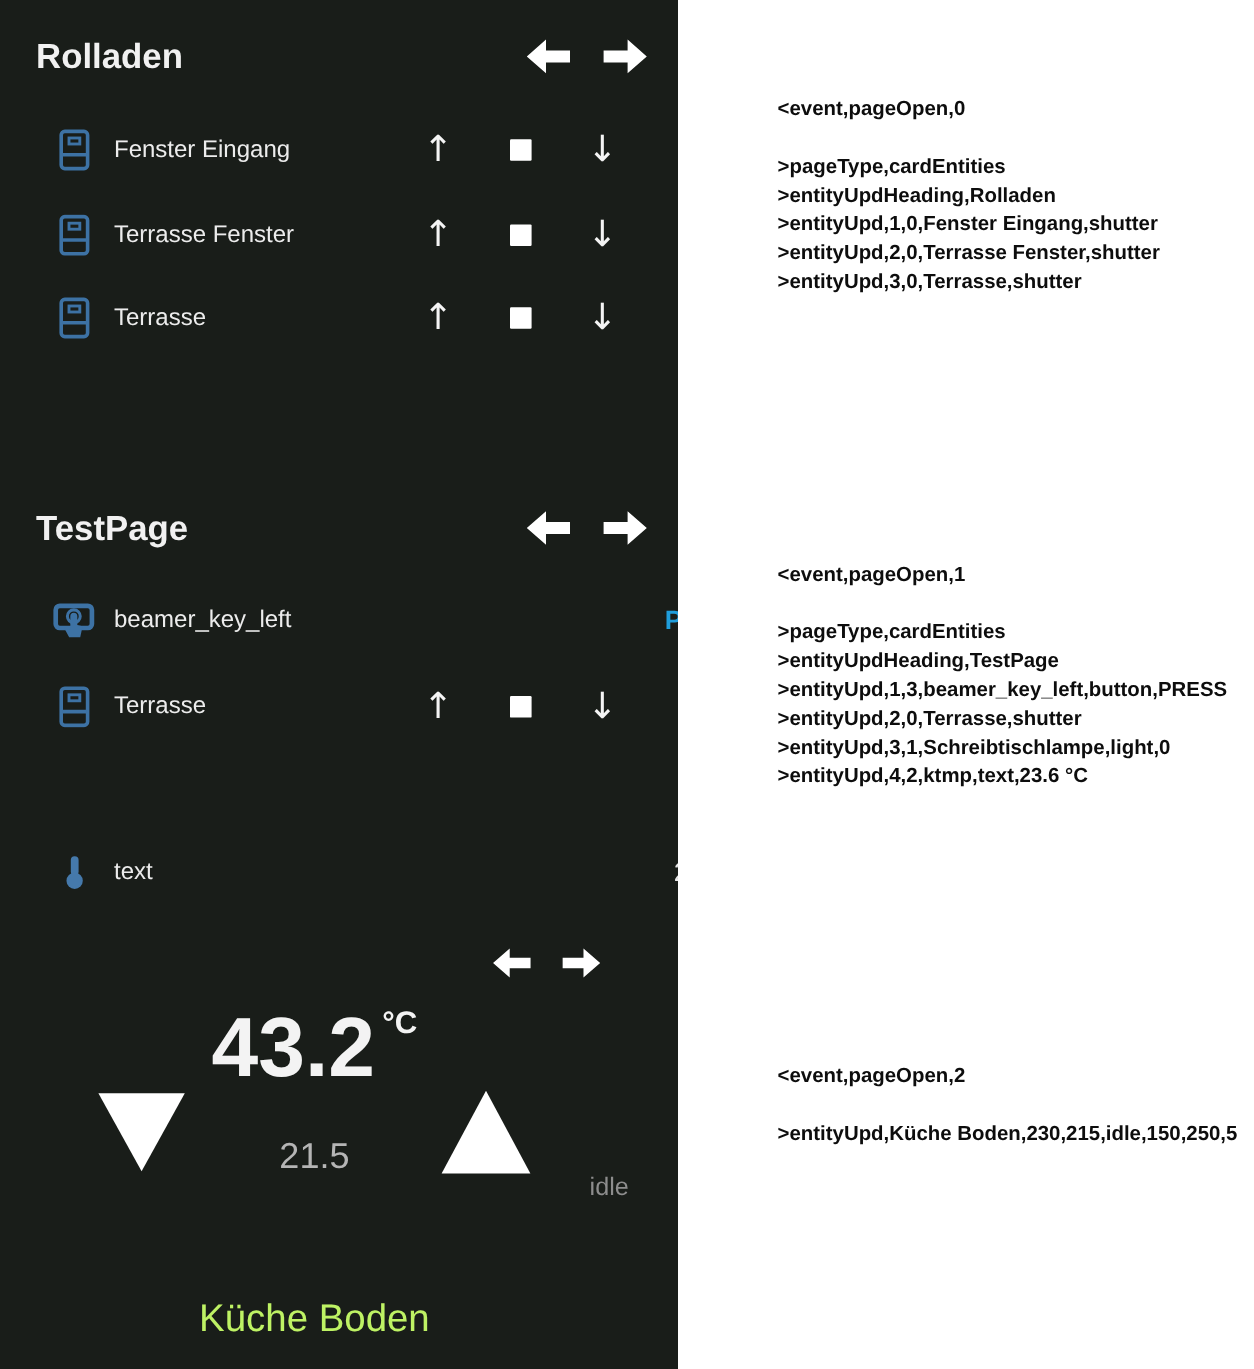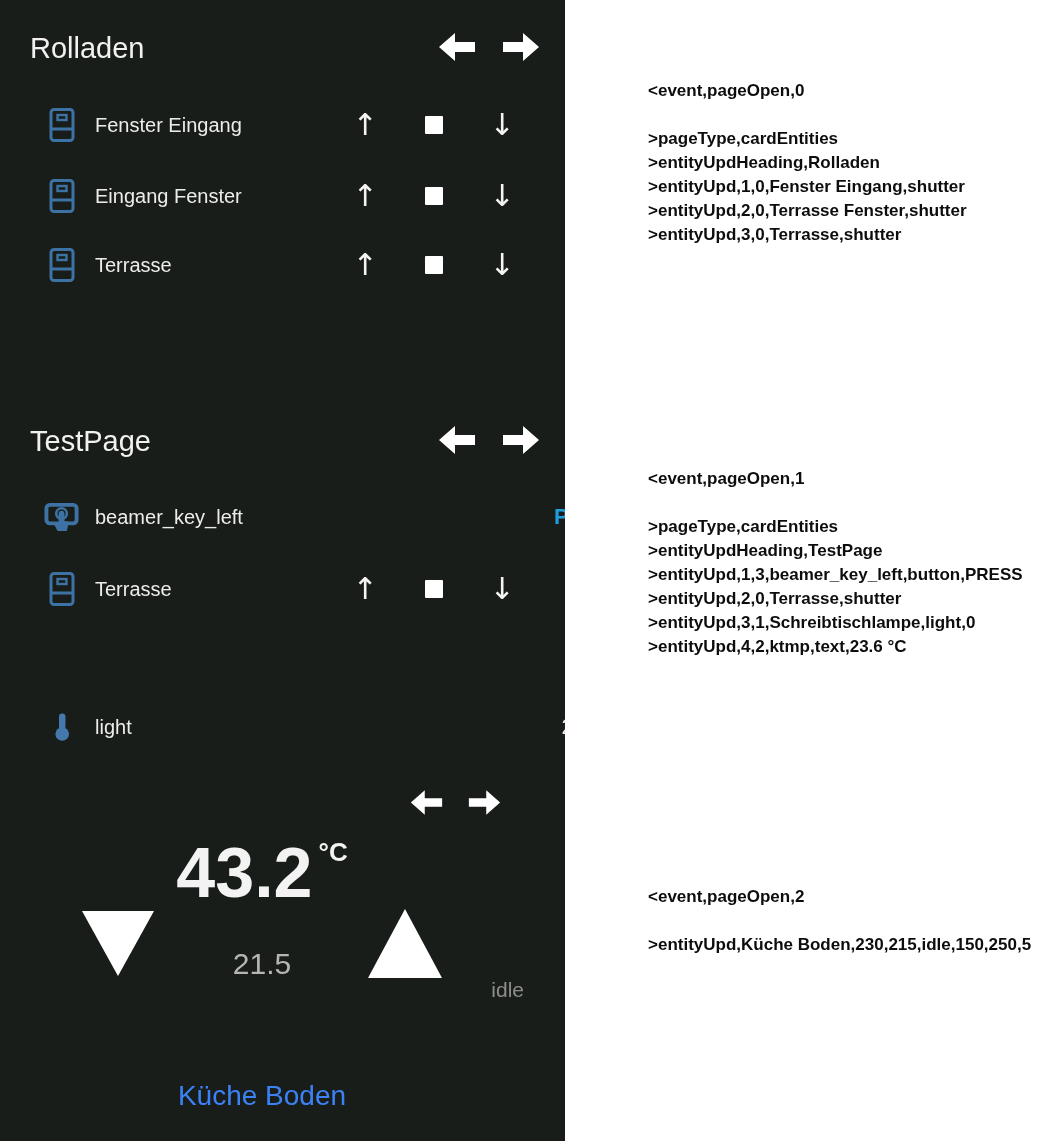--- a/index.html
+++ b/index.html
@@ -1,20 +1,20 @@
 <!DOCTYPE html>
 <html><head>
 <meta charset="utf-8">
 <style>
   html,body{margin:0;padding:0;background:#ffffff;}
   #screenshot{position:relative;width:1045px;height:1141px;background:#ffffff;overflow:hidden;
               font-family:"Liberation Sans",sans-serif;}
   
   .panel{position:absolute;left:0;top:0;width:565px;height:1141px;background:#191d19;overflow:hidden;}
-  .card-heading{position:absolute;left:30px;font-size:29px;font-weight:400;color:#f1f1f1;line-height:1.1;}
+  .card-heading{position:absolute;left:30px;font-size:29px;font-weight:700;color:#f1f1f1;line-height:1.1;}
   .nav-arrows{position:absolute;display:flex;gap:26px;align-items:center;}
   .nav-arrow{display:block;}
   
   .entity-row{position:absolute;left:0;width:671px;height:44px;}
   .entity-icon{position:absolute;left:44px;top:50%;transform:translateY(-50%);width:36px;
                display:flex;justify-content:center;align-items:center;}
   .entity-label{position:absolute;left:95px;top:50%;transform:translateY(-50%);
                 font-size:20px;color:#ececec;white-space:nowrap;}
   .shutter-controls{position:absolute;left:347px;top:50%;transform:translateY(-50%);
                     width:173px;display:flex;align-items:center;justify-content:space-between;}
@@ -36,21 +36,21 @@
             border-left:36px solid transparent;border-right:36px solid transparent;
             border-top:65px solid #ffffff;}
   .tri-up{position:absolute;left:368px;top:909px;width:0;height:0;
           border-left:37px solid transparent;border-right:37px solid transparent;
           border-bottom:69px solid #ffffff;}
   .thermo-setpoint{position:absolute;left:0;top:947px;width:524px;text-align:center;
                    font-size:30px;color:#b5b5b5;}
   .thermo-status{position:absolute;left:0;top:978px;width:524px;text-align:right;
                  font-size:21px;color:#8d8d8d;}
   .thermo-name{position:absolute;left:0;top:1080px;width:524px;text-align:center;
-               font-size:28px;color:#3b82f6;}
+               font-size:32px;color:#bef264;}
   
   .log-block{position:absolute;left:612px;color:#0d0d0d;font-weight:700;font-size:17px;
              line-height:24px;white-space:pre;margin-left:36px;}
   .log-line{min-height:24px;}
 </style>
 </head>
 <body>
 
 <div id="screenshot">
 
@@ -87,21 +87,21 @@
     </div>
 
     <div class="entity-row" style="top:174px">
       <span class="entity-icon">
         <svg width="26" height="35" viewBox="0 0 26 35">
             <rect x="2" y="2" width="22" height="31" rx="3" fill="none" stroke="#3d72a4" stroke-width="3"></rect>
             <rect x="8.5" y="7.5" width="9" height="5" fill="none" stroke="#3d72a4" stroke-width="2.4"></rect>
             <line x1="3" y1="21.5" x2="23" y2="21.5" stroke="#3d72a4" stroke-width="3"></line>
           </svg>
       </span>
-      <span class="entity-label">Eingang Fenster</span>
+      <span class="entity-label">Terrasse Fenster</span>
       <span class="shutter-controls">
         <span class="arrow-glyph">↑</span>
         <span class="stop-square"></span>
         <span class="arrow-glyph">↓</span>
       </span>
     </div>
 
     <div class="entity-row" style="top:243px">
       <span class="entity-icon">
         <svg width="26" height="35" viewBox="0 0 26 35">
@@ -161,21 +161,21 @@
     </div>
 
 
     <div class="entity-row" style="top:705px">
       <span class="entity-icon">
         <svg width="18" height="29" viewBox="0 0 18 29">
             <rect x="6" y="1" width="6.5" height="16" rx="3.2" fill="#4579ab"></rect>
             <circle cx="9.2" cy="21.5" r="6.8" fill="#4579ab"></circle>
           </svg>
       </span>
-      <span class="entity-label">light</span>
+      <span class="entity-label">text</span>
       <span class="value-label">23.6 °C</span>
     </div>
 
     <div class="nav-arrows" style="left:410px;top:787px;gap:25px">
       <span class="nav-arrow">
         <svg width="33" height="31" viewBox="0 0 38 32">
             <polygon points="37,11 17,11 17,2 1,16 17,30 17,21 37,21" fill="#ffffff"></polygon>
           </svg>
       </span>
       <span class="nav-arrow">

